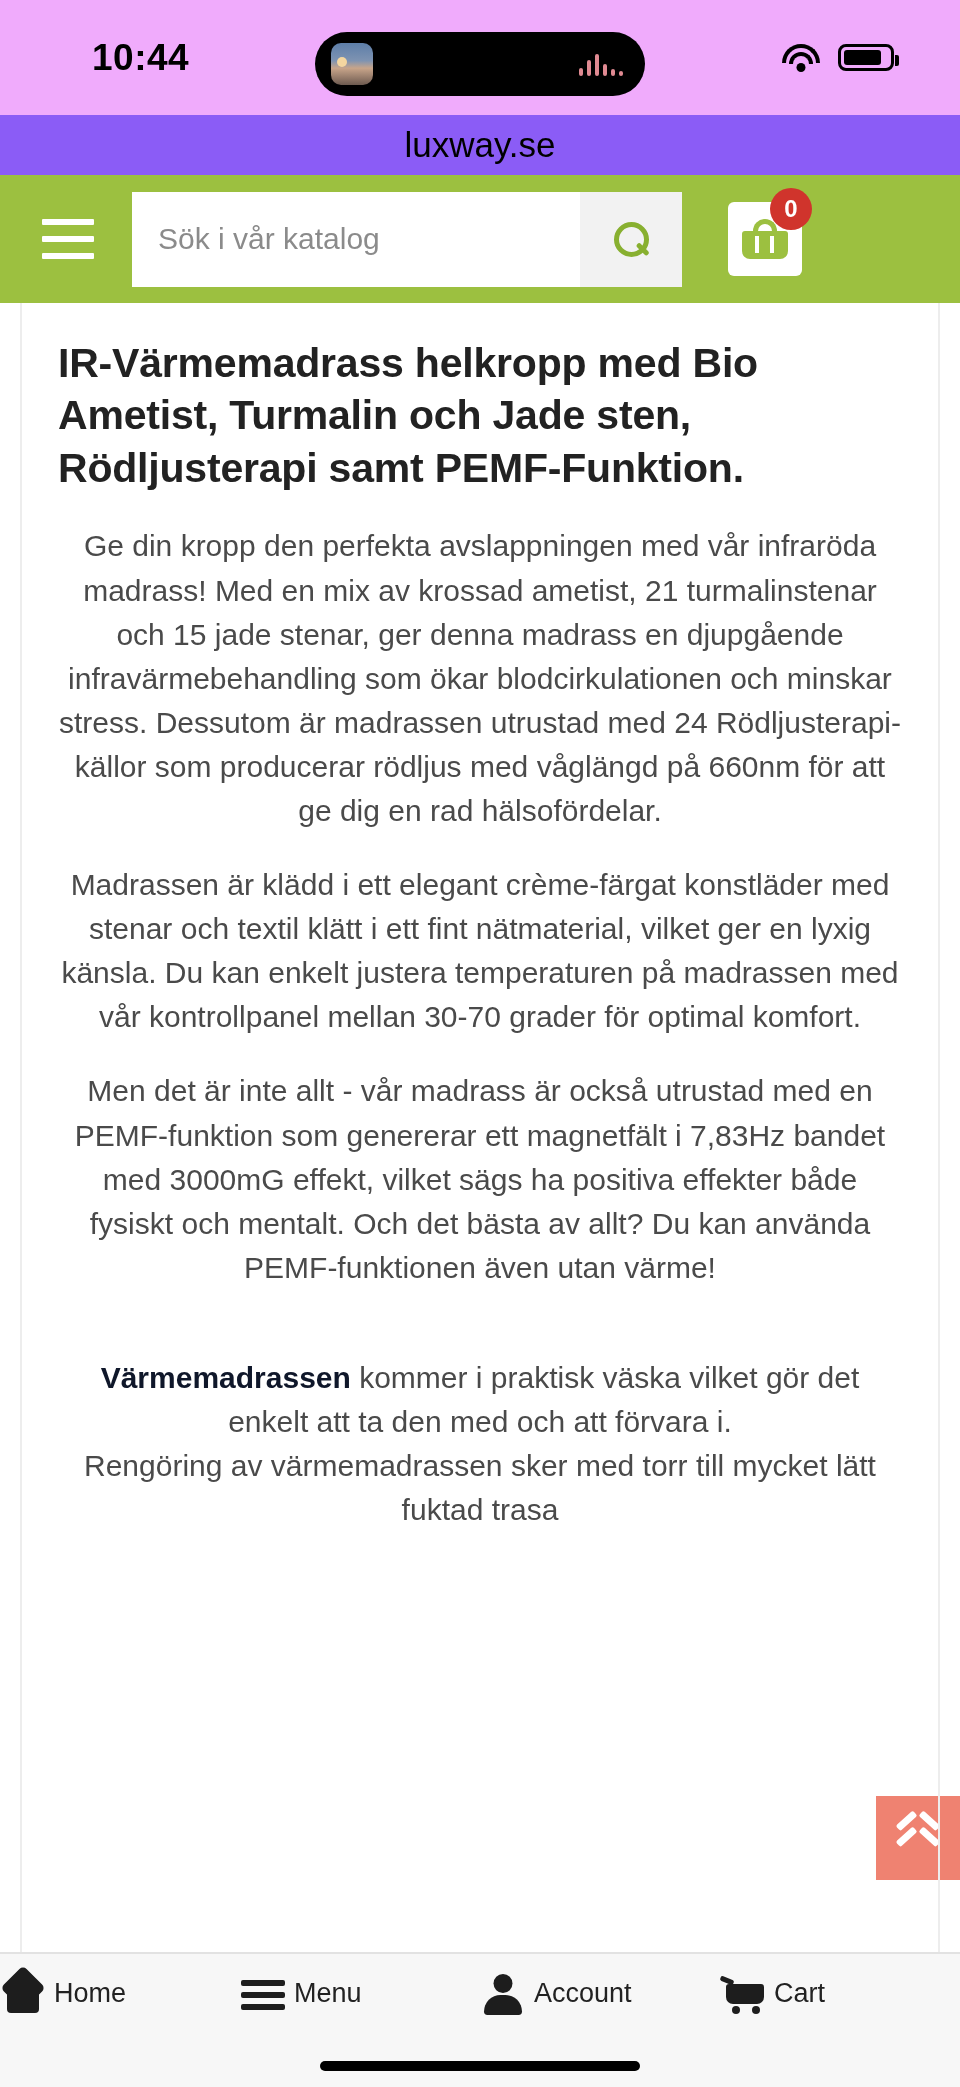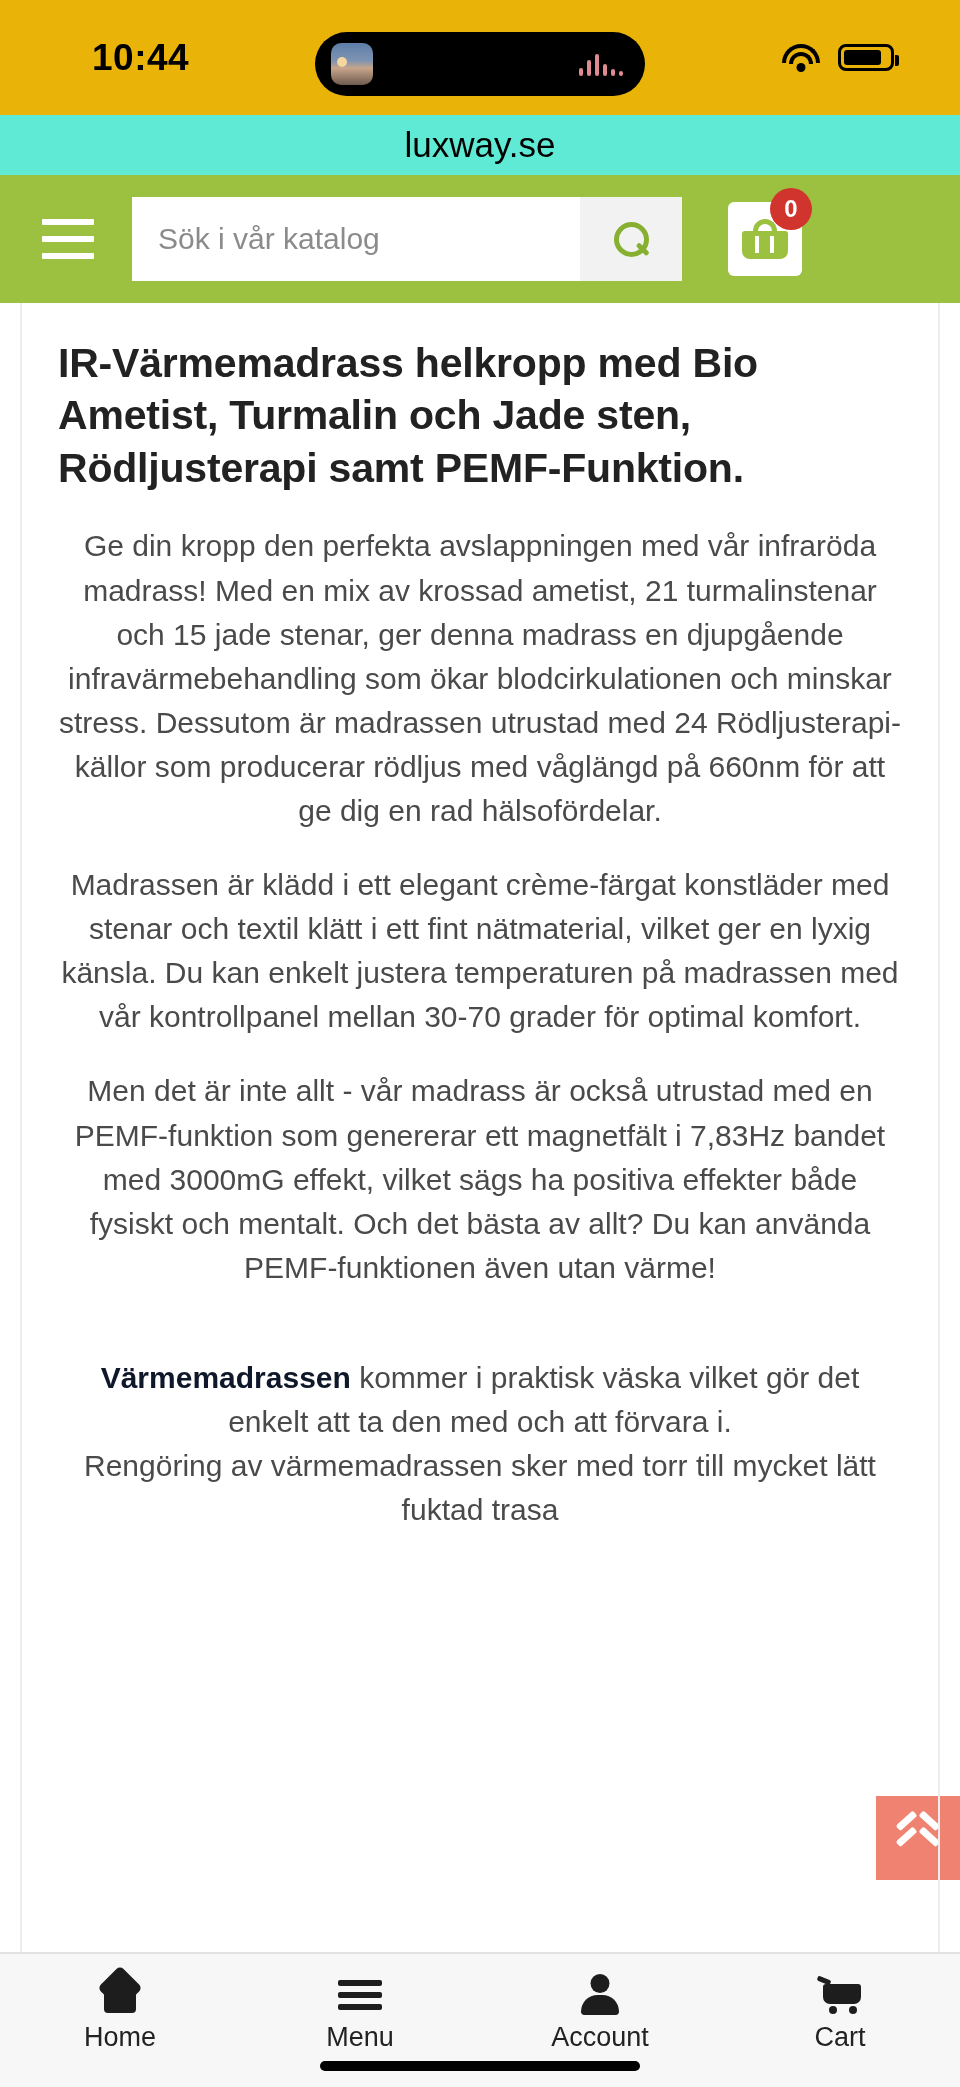--- a/index.html
+++ b/index.html
@@ -15,21 +15,21 @@
     width:960px; height:2087px;
     background:#ffffff;
     display:flex; flex-direction:column;
   }
 
   
   .statusbar {
     position:relative;
     height:115px;
     flex:0 0 115px;
-    background:#eab308;
+    background:#f0abfc;
     display:flex; align-items:center;
   }
   .status-time {
     position:absolute;
     left:92px; top:50%;
     transform:translateY(-50%);
     font-size:37px;
     font-weight:bold;
     color:#000;
     letter-spacing:0.5px;
@@ -95,21 +95,21 @@
   }
   .battery:after {
     content:""; position:absolute; right:-8px; top:8px;
     width:4px; height:11px; background:#000; border-radius:0 2px 2px 0;
   }
   .battery i { display:block; height:100%; width:85%; background:#000; border-radius:3px; }
 
   
   .urlbar {
     flex:0 0 60px;
-    background:#5eead4;
+    background:#8b5cf6;
     display:flex; align-items:center; justify-content:center;
   }
   .urlbar .url {
     font-size:35px; color:#000;
   }
 
   
   .site-header {
     flex:0 0 128px;
     background:#9cc040;
@@ -119,21 +119,21 @@
     position:relative;
   }
   .hamburger {
     width:52px; height:40px;
     display:flex; flex-direction:column; justify-content:space-between;
     margin-left:18px; margin-right:8px;
   }
   .hamburger i { display:block; height:6px; background:#ffffff; border-radius:1px; }
   .search-wrap {
     flex:1 1 auto;
-    height:84px;
+    height:95px;
     display:flex;
     margin-left:10px; margin-right:26px;
     max-width:550px;
   }
   .search-input {
     flex:1 1 auto;
     background:#ffffff;
     border:none;
     outline:none;
     font-size:30px;
@@ -257,21 +257,21 @@
   .tabbar {
     flex:0 0 135px;
     background:#f7f7f7;
     border-top:2px solid #e2e2e2;
     display:flex; align-items:flex-start;
     padding-top:18px;
     position:relative;
   }
   .tab {
     flex:1 1 25%;
-    display:flex; flex-direction:column; align-items:center;
+    display:flex; align-items:center;
     gap:8px;
   }
   .tab .label { font-size:27px; color:#222; }
   .ic { width:46px; height:42px; position:relative; }
 
   
   .ic-home .roof {
     position:absolute; left:50%; top:0; transform:translateX(-50%) rotate(45deg);
     width:32px; height:32px; background:#1d1d1d; border-radius:5px;
   }

